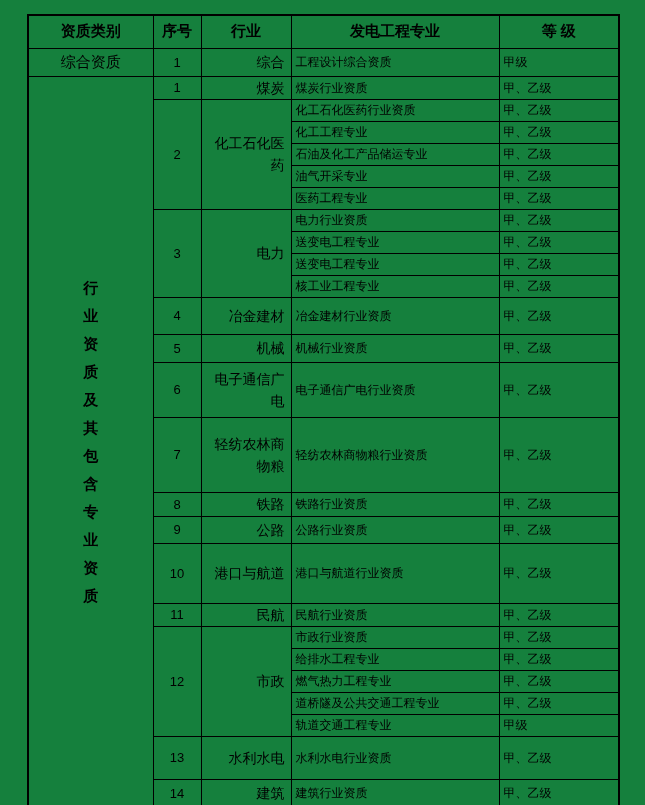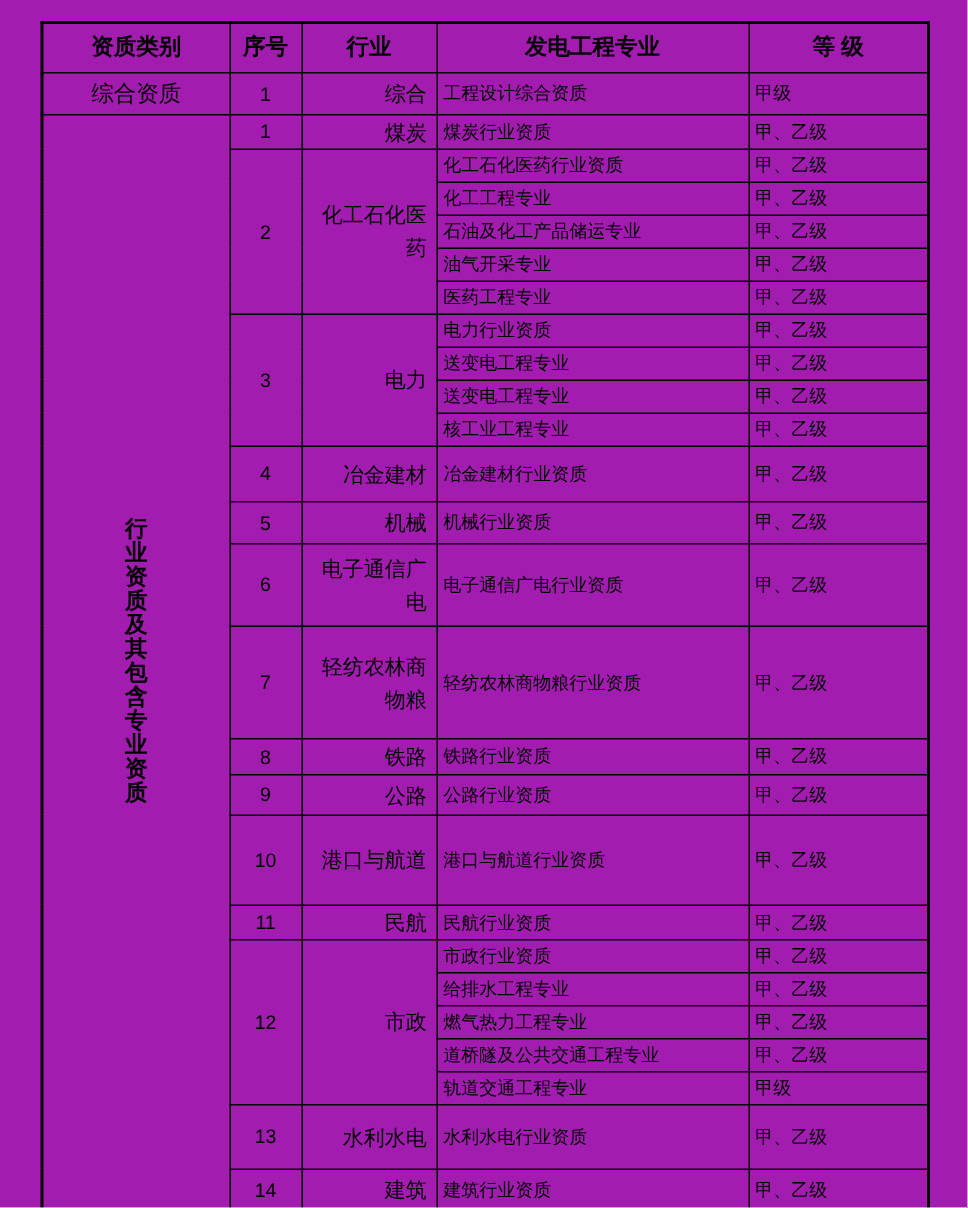--- a/index.html
+++ b/index.html
@@ -6,21 +6,21 @@
     margin: 0;
     padding: 0;
     background: #ffffff;
     font-family: "Liberation Sans", "DejaVu Sans", sans-serif;
     color: #000;
   }
   .page {
     position: relative;
     width: 645px;
     height: 805px;
-    background: #a21caf;
+    background: #15803d;
     overflow: hidden;
   }
   table.qual {
     position: absolute;
     left: 27px;
     top: 14px;
     width: 591px;
     border-collapse: collapse;
     table-layout: fixed;
     border: 2px solid #000;
@@ -67,21 +67,21 @@
   td.cat-vert {
     text-align: center;
     vertical-align: middle;
     padding: 0;
   }
   td.cat-vert .vtext {
     display: inline-block;
     width: 1.05em;
     font-size: 15px;
     font-weight: bold;
-    line-height: 16px;
+    line-height: 28px;
     word-break: break-all;
     white-space: normal;
     text-align: center;
   }
   tr.h22 { height: 22px; }
   tr.h24 { height: 24px; }
   tr.h27 { height: 27px; }
   tr.h28 { height: 28px; }
   tr.h29 { height: 29px; }
   tr.h33 { height: 33px; }

